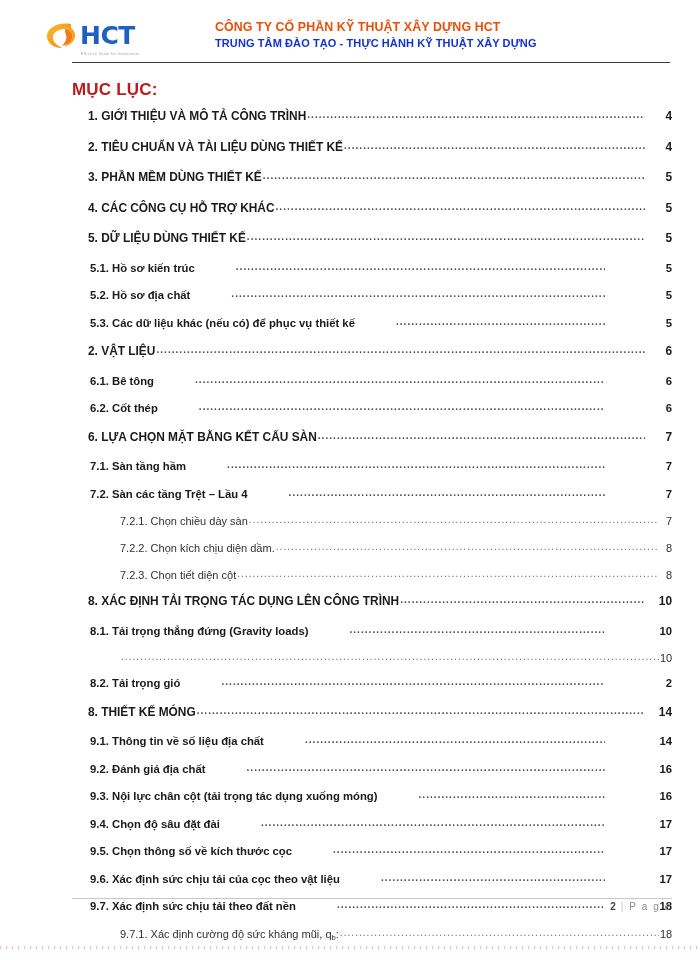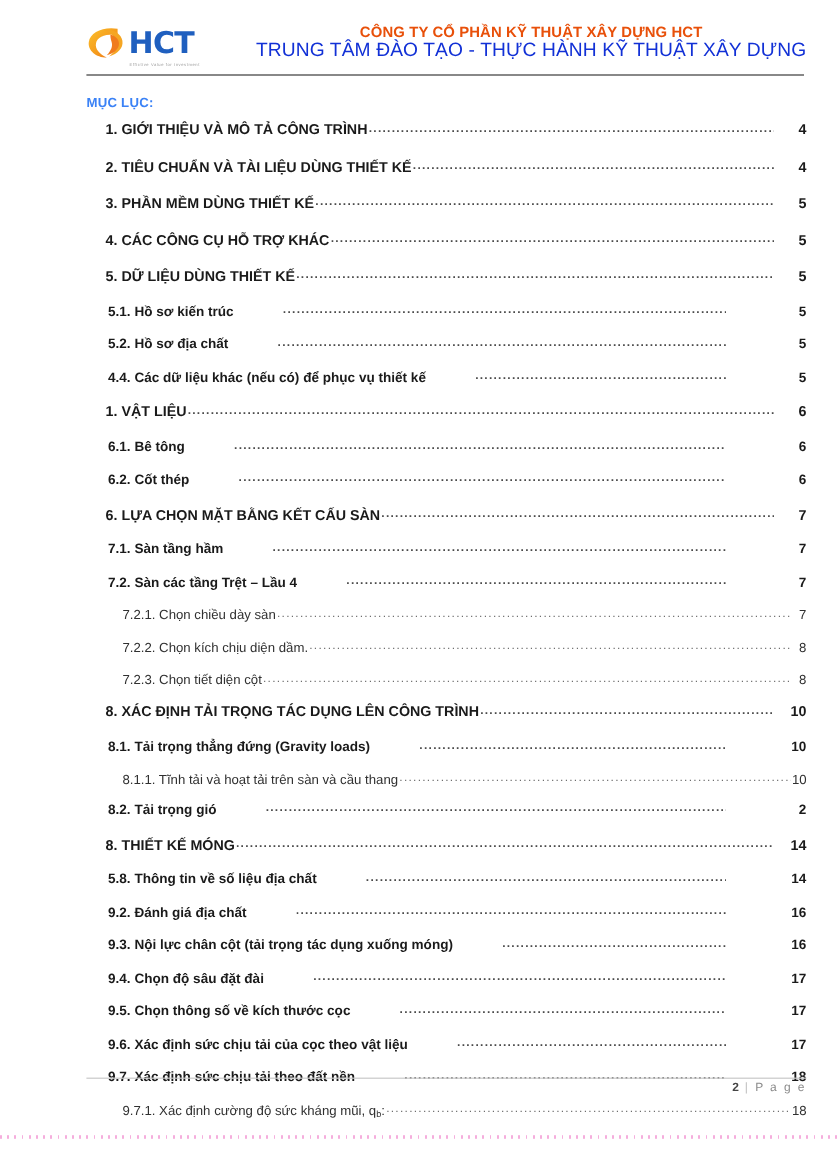--- a/index.html
+++ b/index.html
@@ -28,21 +28,21 @@
     position: absolute;
     left: 0;
     right: 0;
     top: 18px;
     height: 42px;
     display: flex;
     align-items: flex-start;
   }
   .logo-block {
     width: 215px;
-    padding-left: 72px;
+    padding-left: 45px;
     box-sizing: border-box;
     display: flex;
     flex-direction: column;
     align-items: flex-start;
     padding-top: 3px;
     justify-content: space-between;
   }
   .logo-row {
     display: flex;
     align-items: center;
@@ -65,36 +65,35 @@
     font-size: 3.4px;
     color: #9a9a9a;
     letter-spacing: 0.5px;
     margin-left: 36px;
     margin-top: 1px;
     white-space: nowrap;
   }
 
   .header-titles {
     flex: 1;
-    text-align: center;
     padding-right: 28px;
     padding-top: 2px;
   }
   .header-line1 {
     color: #E8500A;
     font-weight: bold;
     font-size: 12.4px;
     letter-spacing: 0.1px;
     line-height: 15px;
     white-space: nowrap;
   }
   .header-line2 {
     color: #1231D6;
-    font-weight: normal;
-    font-size: 16px;
+    font-weight: bold;
+    font-size: 11px;
     letter-spacing: 0.1px;
     line-height: 16px;
     white-space: nowrap;
   }
 
   .header-rule {
     position: absolute;
     left: 72px;
     right: 30px;
     top: 62px;
@@ -102,23 +101,23 @@
   }
 
   
   .toc {
     position: absolute;
     left: 72px;
     right: 28px;
     top: 80px;
   }
   .toc-title {
-    color: #3b82f6;
-    font-weight: bold;
-    font-size: 11px;
+    color: #b91c1c;
+    font-weight: bold;
+    font-size: 17px;
     letter-spacing: 0.2px;
     margin-bottom: 9px;
   }
 
   .toc-entry {
     display: flex;
     align-items: baseline;
     font-size: 11.6px;
     color: #1a1a1a;
     white-space: nowrap;
@@ -152,21 +151,21 @@
     margin-left: 18px;
     margin-bottom: 15.5px;
     gap: 40px;
   }
   .lvl2 .pageno { width: 26px; }
   
   .lvl3 {
     font-weight: normal;
     font-size: 11px;
     color: #303030;
-    margin-left: 30px;
+    margin-left: 48px;
     margin-bottom: 15px;
   }
   .lvl3 .pageno { width: 12px; }
   .lvl3 .leader { color: #6b6b6b; }
 
   .toc-entry.tight { margin-bottom: 13px; }
 
   sub { font-size: 7.6px; vertical-align: -0.25em; }
 
   
@@ -270,26 +269,26 @@
           <span class="toc-label">5.1. Hồ sơ kiến trúc</span>
           <span class="leader">............................................................................................................................................................................................................................</span>
           <span class="pageno">5</span>
         </div>
         <div class="toc-entry lvl2">
           <span class="toc-label">5.2. Hồ sơ địa chất</span>
           <span class="leader">............................................................................................................................................................................................................................</span>
           <span class="pageno">5</span>
         </div>
         <div class="toc-entry lvl2">
-          <span class="toc-label">4.4. Các dữ liệu khác (nếu có) để phục vụ thiết kế</span>
-          <span class="leader">............................................................................................................................................................................................................................</span>
-          <span class="pageno">5</span>
-        </div>
-        <div class="toc-entry lvl1">
-          <span class="toc-label">1. VẬT LIỆU</span>
+          <span class="toc-label">5.3. Các dữ liệu khác (nếu có) để phục vụ thiết kế</span>
+          <span class="leader">............................................................................................................................................................................................................................</span>
+          <span class="pageno">5</span>
+        </div>
+        <div class="toc-entry lvl1">
+          <span class="toc-label">2. VẬT LIỆU</span>
           <span class="leader">............................................................................................................................................................................................................................</span>
           <span class="pageno">6</span>
         </div>
         <div class="toc-entry lvl2">
           <span class="toc-label">6.1. Bê tông</span>
           <span class="leader">............................................................................................................................................................................................................................</span>
           <span class="pageno">6</span>
         </div>
         <div class="toc-entry lvl2">
           <span class="toc-label">6.2. Cốt thép</span>
@@ -330,36 +329,35 @@
           <span class="toc-label">8. XÁC ĐỊNH TẢI TRỌNG TÁC DỤNG LÊN CÔNG TRÌNH</span>
           <span class="leader">............................................................................................................................................................................................................................</span>
           <span class="pageno">10</span>
         </div>
         <div class="toc-entry lvl2">
           <span class="toc-label">8.1. Tải trọng thẳng đứng (Gravity loads)</span>
           <span class="leader">............................................................................................................................................................................................................................</span>
           <span class="pageno">10</span>
         </div>
         <div class="toc-entry lvl3 tight">
-          <span class="toc-label">8.1.1. Tĩnh tải và hoạt tải trên sàn và cầu thang</span>
           <span class="leader">............................................................................................................................................................................................................................</span>
           <span class="pageno">10</span>
         </div>
         <div class="toc-entry lvl2">
           <span class="toc-label">8.2. Tải trọng gió</span>
           <span class="leader">............................................................................................................................................................................................................................</span>
           <span class="pageno">2</span>
         </div>
         <div class="toc-entry lvl1">
           <span class="toc-label">8. THIẾT KẾ MÓNG</span>
           <span class="leader">............................................................................................................................................................................................................................</span>
           <span class="pageno">14</span>
         </div>
         <div class="toc-entry lvl2">
-          <span class="toc-label">5.8. Thông tin về số liệu địa chất</span>
+          <span class="toc-label">9.1. Thông tin về số liệu địa chất</span>
           <span class="leader">............................................................................................................................................................................................................................</span>
           <span class="pageno">14</span>
         </div>
         <div class="toc-entry lvl2">
           <span class="toc-label">9.2. Đánh giá địa chất</span>
           <span class="leader">............................................................................................................................................................................................................................</span>
           <span class="pageno">16</span>
         </div>
         <div class="toc-entry lvl2">
           <span class="toc-label">9.3. Nội lực chân cột (tải trọng tác dụng xuống móng)</span>

